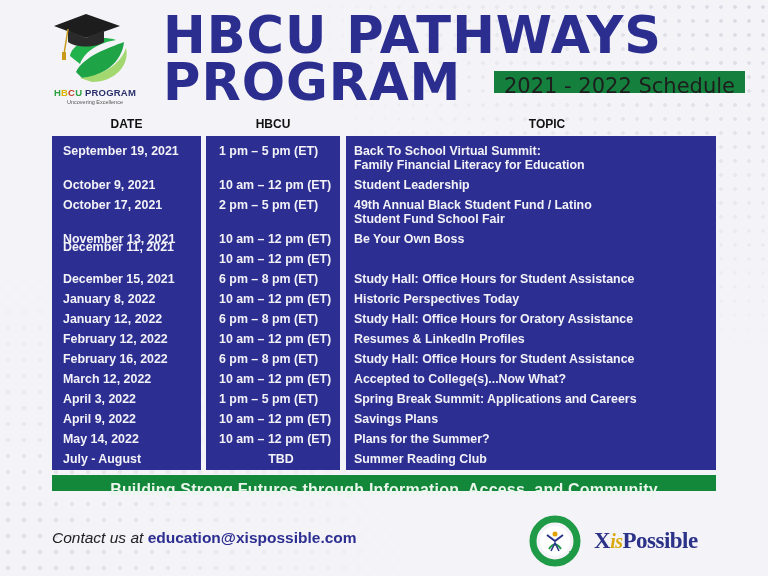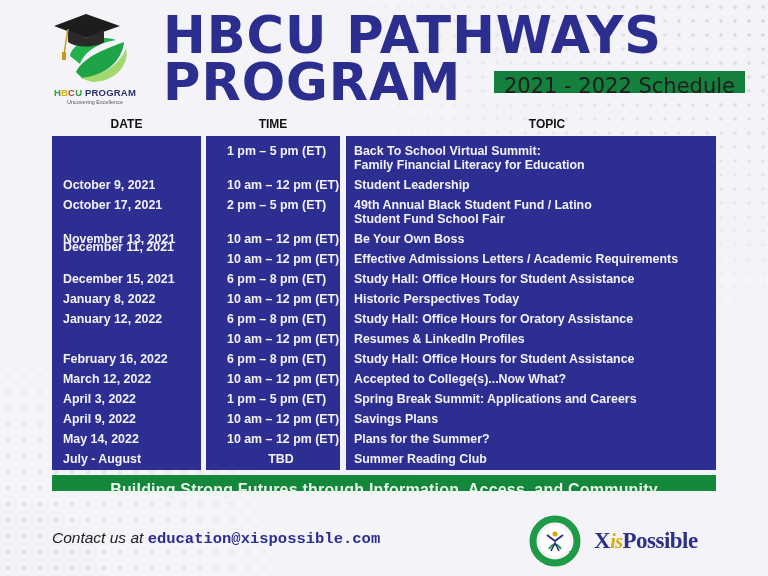--- a/index.html
+++ b/index.html
@@ -42,31 +42,31 @@
     .col-head { position: absolute; top: 117px; font-weight: bold; font-size: 12px; color: #111;
       text-align: center; }
     .col {
       position: absolute; top: 136px; height: 334px; background: #2d2e91;
       color: #f2f2f8; font-weight: bold; font-size: 12.4px;
     }
     .col-date { left: 52px; width: 149px; }
     .col-time { left: 206px; width: 134px; }
     .col-topic { left: 346px; width: 370px; }
     .row { position: absolute; left: 0; right: 0; padding-left: 11px; line-height: 14px; white-space: nowrap; }
-    .col-time .row { padding-left: 21px; }
+    .col-time .row { padding-left: 13px; }
     .col-time .row.center { padding-left: 16px; text-align: center; }
     .col-topic .row { padding-left: 8px; }
     .banner {
       position: absolute; left: 52px; top: 475px; width: 664px; height: 16px;
       background: #13873a; color: #eaf5ec; font-weight: bold; font-size: 16px;
       text-align: center; line-height: 30px; letter-spacing: 0.2px;
     }
     .contact { position: absolute; left: 52px; top: 529px; font-size: 15.5px; color: #222; }
     .contact .lead { font-style: italic; }
-    .contact .email { color: #2d2e91; font-weight: bold; font-family: Liberation Mono, monospace; }
+    .contact .email { color: #2d2e91; font-weight: bold; }
     .badge-logo { position: absolute; left: 529px; top: 515px; width: 52px; height: 52px; }
     .xis { position: absolute; left: 594px; top: 528px; font-family: "Liberation Serif", serif;
       font-weight: bold; font-size: 23px; color: #2b3287; letter-spacing: -0.5px; }
     .xis .is { color: #d9a90f; font-style: italic; font-size: 20px; }
   </style>
 </head>
 <body>
 
 <div class="dots"></div>
 <div class="dots2"></div>
@@ -83,31 +83,33 @@
   </svg>
   <div class="logo-text"><span class="g">H</span><span class="y">B</span><span class="r">C</span><span class="g">U</span><span> PROGRAM</span></div>
   <div class="logo-sub">Uncovering Excellence</div>
 </div>
 
 <div class="title t1">HBCU PATHWAYS</div>
 <div class="title t2">PROGRAM</div>
 <div class="sched-badge">2021 - 2022 Schedule</div>
 
 <div class="col-head" style="left:52px;width:149px;">DATE</div>
-<div class="col-head" style="left:206px;width:134px;">TIME</div>
+<div class="col-head" style="left:206px;width:134px;">HBCU</div>
 <div class="col-head" style="left:362px;width:370px;">TOPIC</div>
 
 <div class="col col-date">
+  <div class="row" style="top:8px">September 19, 2021</div>
   <div class="row" style="top:42px">October 9, 2021</div>
   <div class="row" style="top:62px">October 17, 2021</div>
   <div class="row" style="top:96px">November 13, 2021</div>
   <div class="row" style="top:104px">December 11, 2021</div>
   <div class="row" style="top:136px">December 15, 2021</div>
   <div class="row" style="top:156px">January 8, 2022</div>
   <div class="row" style="top:176px">January 12, 2022</div>
+  <div class="row" style="top:196px">February 12, 2022</div>
   <div class="row" style="top:216px">February 16, 2022</div>
   <div class="row" style="top:236px">March 12, 2022</div>
   <div class="row" style="top:256px">April 3, 2022</div>
   <div class="row" style="top:276px">April 9, 2022</div>
   <div class="row" style="top:296px">May 14, 2022</div>
   <div class="row" style="top:316px">July - August</div>
 </div>
 
 <div class="col col-time">
   <div class="row" style="top:8px">1 pm –  5 pm (ET)</div>
@@ -127,21 +129,20 @@
   <div class="row center" style="top:316px">TBD</div>
 </div>
 
 <div class="col col-topic">
   <div class="row" style="top:8px">Back To School Virtual Summit:</div>
   <div class="row" style="top:42px">Student Leadership</div>
   <div class="row" style="top:22px">Family Financial Literacy for Education</div>
   <div class="row" style="top:62px">49th Annual Black Student Fund  / Latino</div>
   <div class="row" style="top:76px">Student Fund School Fair</div>
   <div class="row" style="top:96px">Be Your Own Boss</div>
-  <div class="row" style="top:116px">Effective Admissions Letters / Academic Requirements</div>
   <div class="row" style="top:136px">Study Hall: Office Hours for Student Assistance</div>
   <div class="row" style="top:156px">Historic Perspectives Today</div>
   <div class="row" style="top:176px">Study Hall: Office Hours for Oratory Assistance</div>
   <div class="row" style="top:196px">Resumes &amp; LinkedIn Profiles</div>
   <div class="row" style="top:216px">Study Hall: Office Hours for Student Assistance</div>
   <div class="row" style="top:236px">Accepted to College(s)...Now What?</div>
   <div class="row" style="top:256px">Spring Break Summit: Applications and Careers</div>
   <div class="row" style="top:276px">Savings Plans</div>
   <div class="row" style="top:296px">Plans for the Summer?</div>
   <div class="row" style="top:316px">Summer Reading Club</div>

